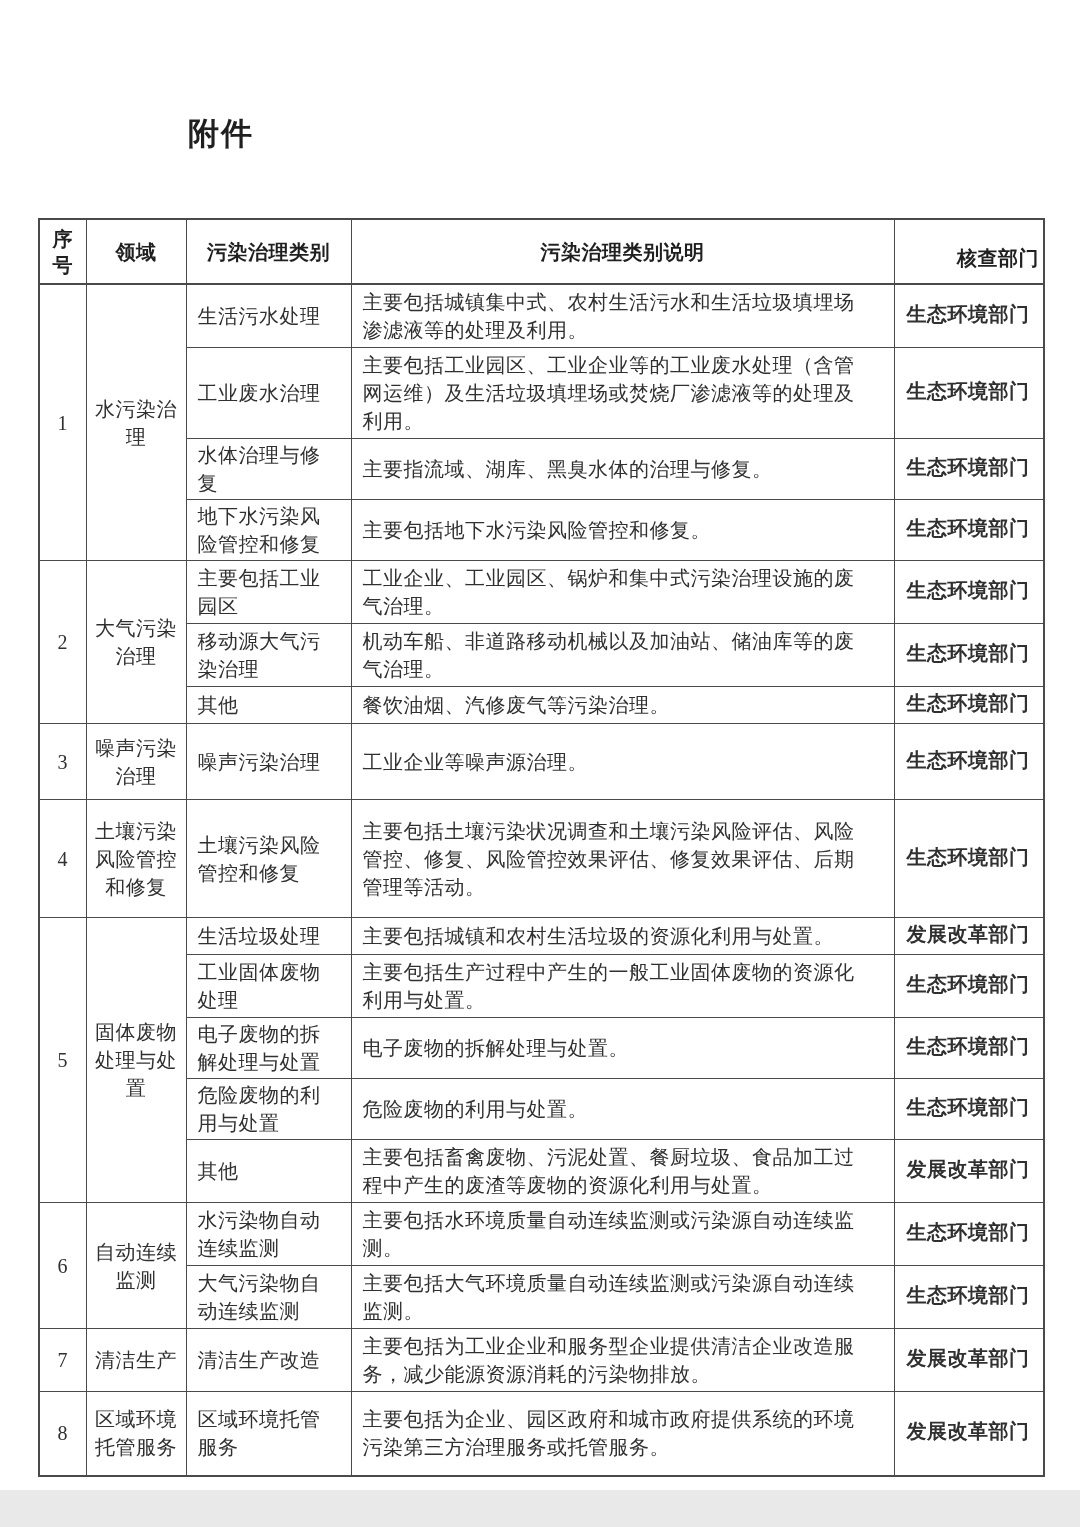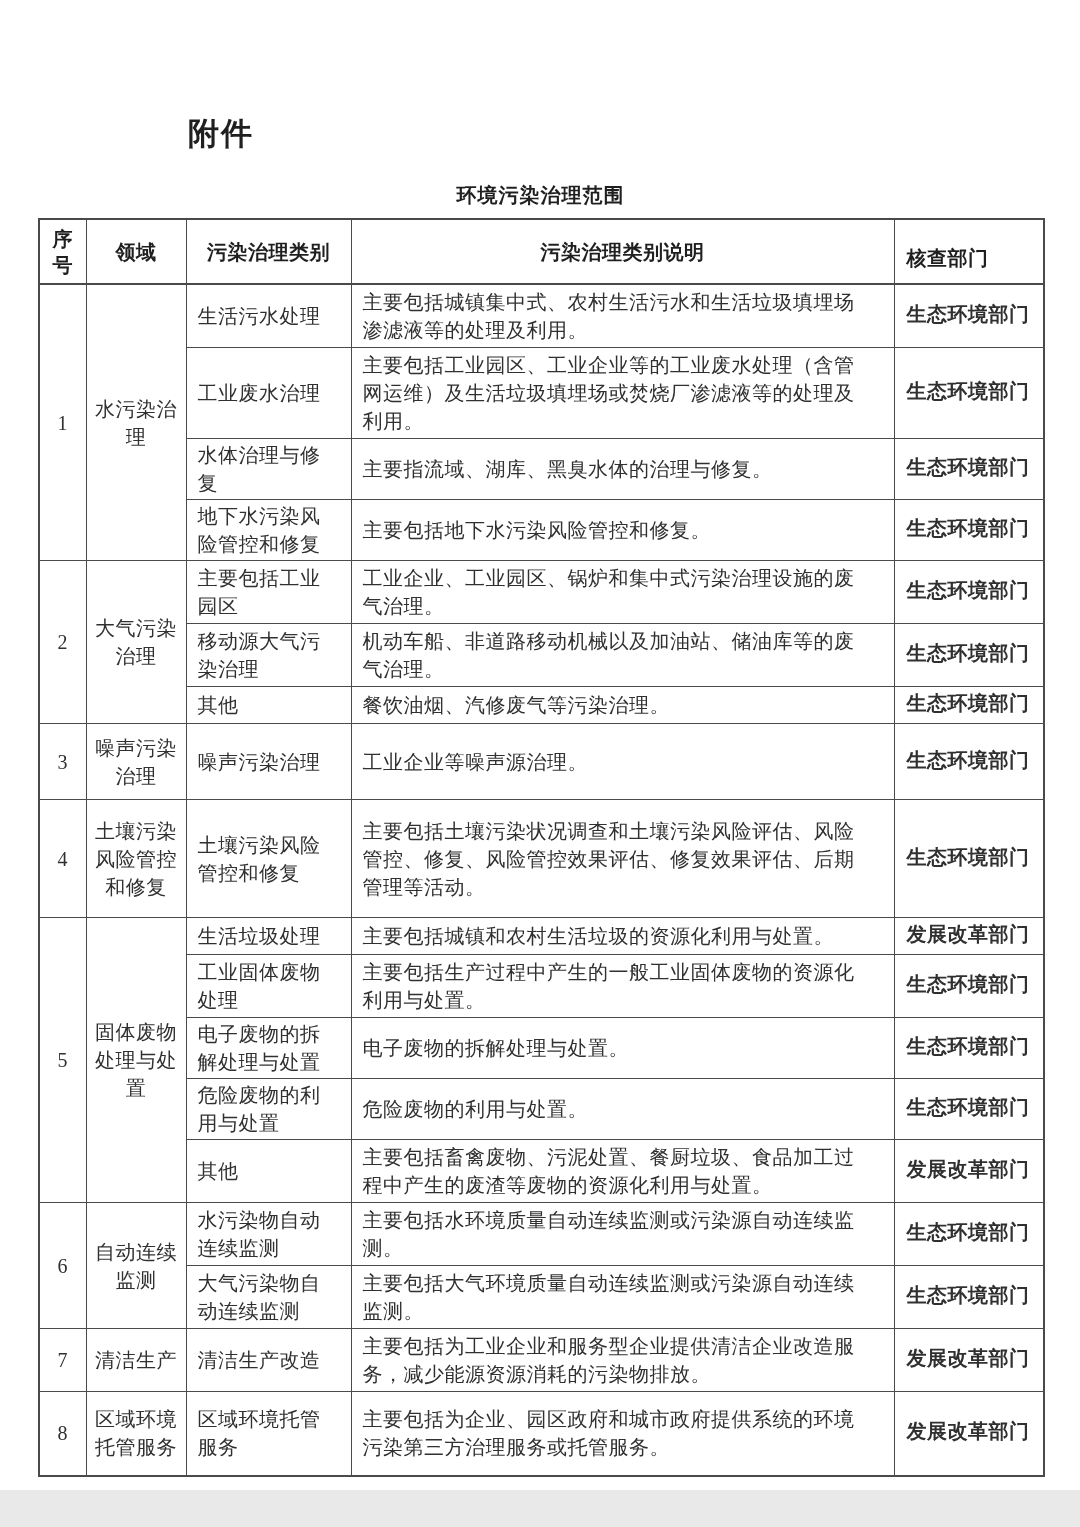--- a/index.html
+++ b/index.html
@@ -45,38 +45,37 @@
     box-sizing:border-box;
   }
   .main thead th{
     font-weight:bold;color:var(--heading);
     text-align:center;line-height:26px;
     border-bottom-width:2px;
     padding:0 6px;
   }
   .main thead th.th-idx{padding:0 6px;}
   .main thead th.th-dept{
-    vertical-align:bottom;text-align:left;
+    vertical-align:bottom;text-align:right;
     padding:0 4px 12px 12px;
   }
   .main td{line-height:28px;}
   .c-idx{text-align:center;padding:0;}
   .c-field{text-align:center;padding:2px 4px;}
   .c-cat{padding:2px 18px 2px 11px;}
   .c-desc{padding:3px 24px 3px 11px;text-align:left;margin-top:28px;}
   .c-dept{padding:2px 4px 6px 12px;font-weight:bold;}
 </style>
 </head>
 <body>
 
 <div class="page">
 
   <div class="attachment">附件</div>
 
-  <div class="table-title">环境污染治理范围</div>
 
   <table class="main">
     <colgroup>
       <col style="width:47px">
         <col style="width:100px">
         <col style="width:165px">
         <col style="width:543px">
         <col style="width:150px">
     </colgroup>
     <thead>

